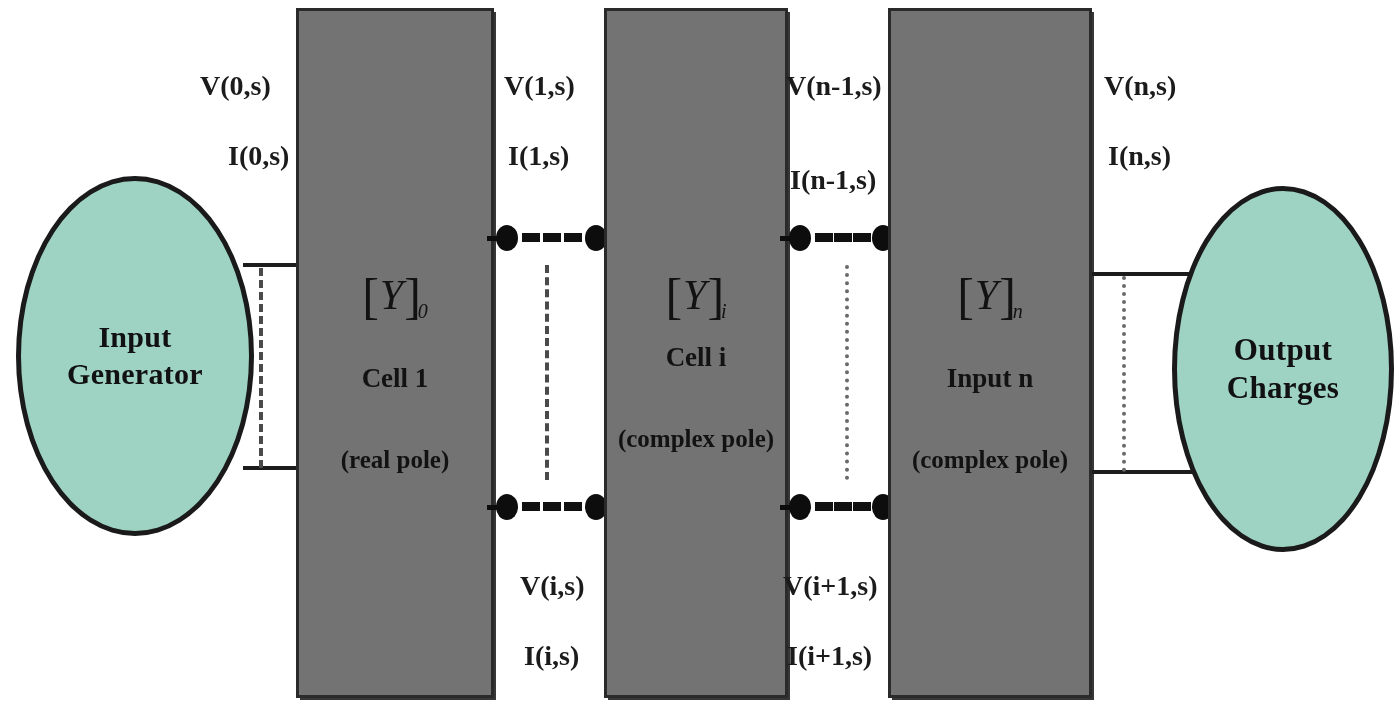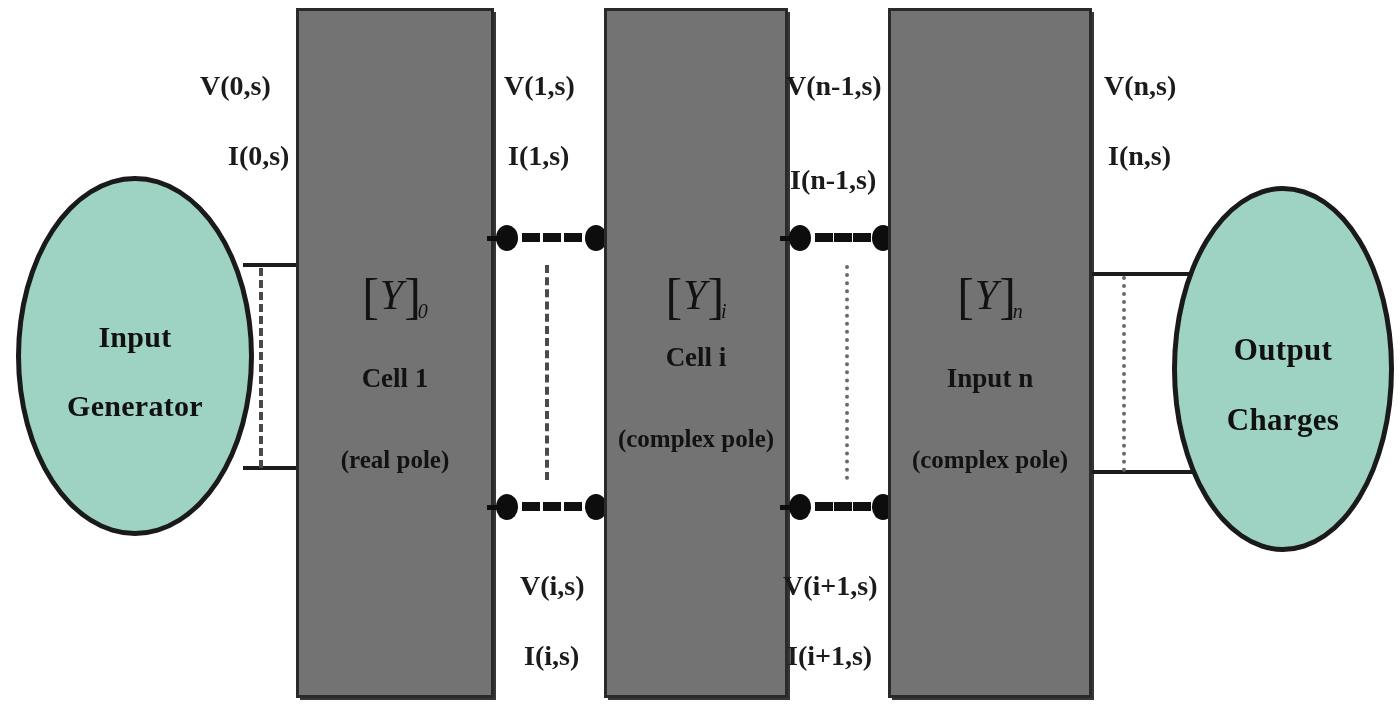--- a/index.html
+++ b/index.html
@@ -28,21 +28,21 @@
     display: flex;
     flex-direction: column;
     align-items: center;
     justify-content: center;
     text-align: center;
     line-height: 1.22;
     font-weight: bold;
     color: #111111;
     letter-spacing: 0.3px;
   }
-  .ellipse .ln { display: block; white-space: nowrap; margin-top: 32px; }
+  .ellipse .ln { display: block; white-space: nowrap; }
 
   
   .cellbox {
     position: absolute;
     background: #737373;
     border: 3px solid #2a2a2a;
     box-sizing: border-box;
     box-shadow: 3px 3px 0 -1px rgba(20,20,20,0.85);
   }
   .cell-inner {

